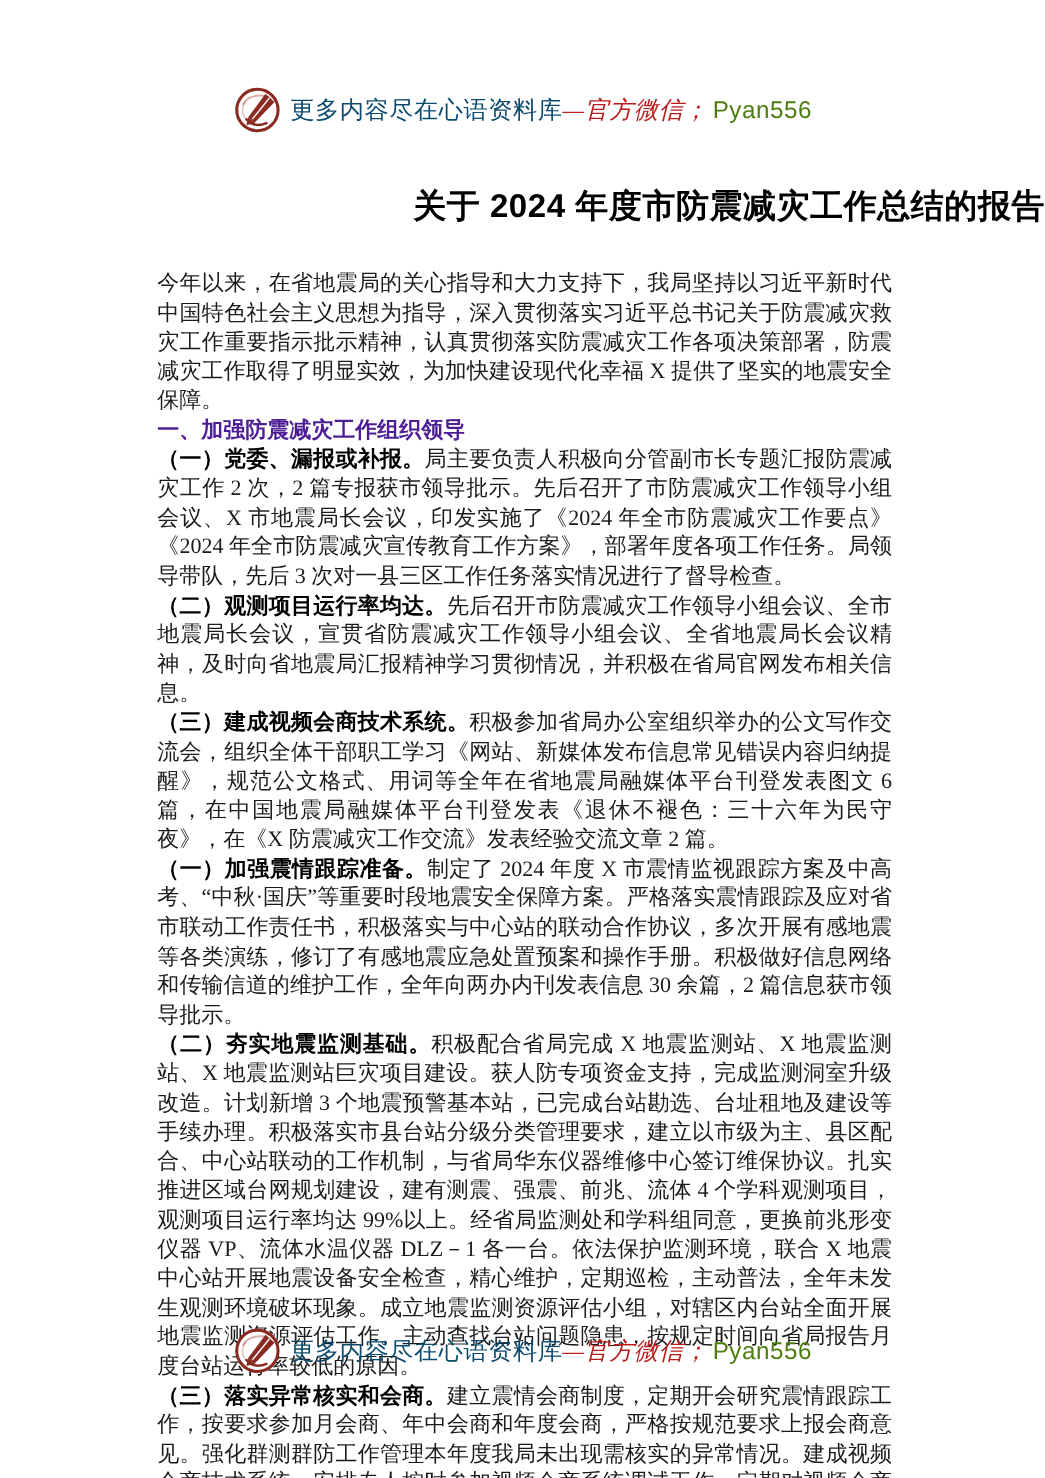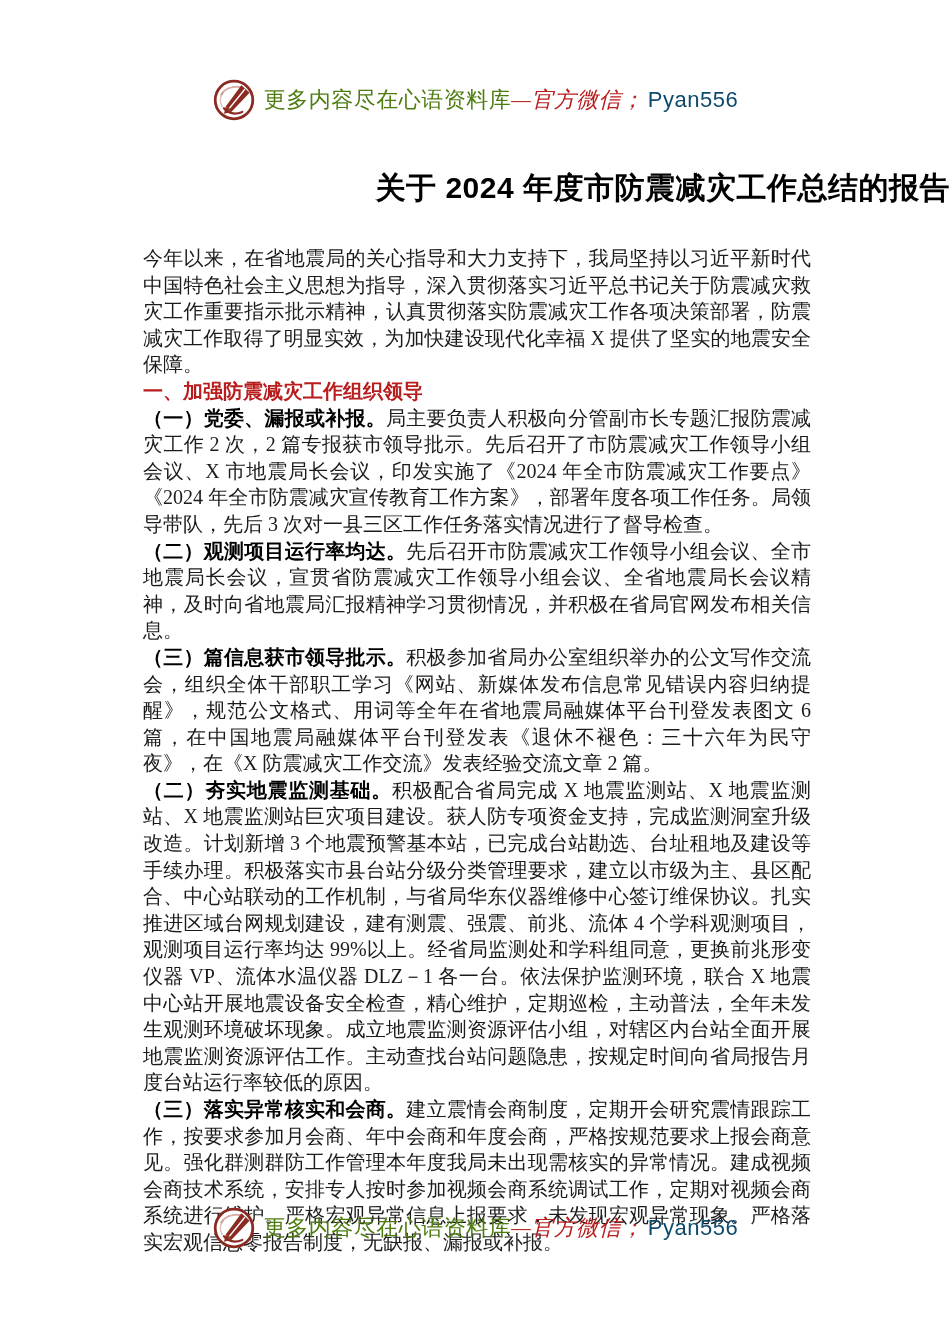--- a/index.html
+++ b/index.html
@@ -22,30 +22,30 @@
     align-items:center;
     gap:8px;
     white-space:nowrap;
   }
   .watermark.header{top:78px;}
   .watermark.footer{top:1206px;}
   .wm-logo{display:inline-block;width:44px;height:44px;}
   .wm-logo svg{width:44px;height:44px;display:block;}
   .wm-text{font-size:22px;letter-spacing:0.5px;}
   .wm-brand{
-    color:#4d7c0f;
+    color:#0c4a6e;
     font-family:Liberation Serif, serif;
   }
   .wm-label{
     color:#b91c1c;
     font-style:italic;
     font-family:"Liberation Serif","DejaVu Serif",serif;
   }
   .wm-id{
-    color:#0c4a6e;
+    color:#4d7c0f;
     font-family:"Liberation Sans","DejaVu Sans",sans-serif;
     padding-left:4px;
   }
   
   .doc-title{
     position:absolute;
     top:146px;
     left:0;
     width:100%;
     text-align:right;
@@ -65,21 +65,21 @@
     font-size:20px;
     line-height:26.6px;
     color:#1b1b1b;
     text-align:justify;
     text-justify:inter-ideograph;
   }
   .doc-para{margin:0;}
   .doc-heading{
     margin:0;
     font-weight:700;
-    color:#b91c1c;
+    color:#4c1d95;
     font-family:"Liberation Sans","DejaVu Sans",sans-serif;
   }
   .lead{
     font-weight:700;
     color:#000000;
     font-family:"Liberation Sans","DejaVu Sans",sans-serif;
   }
 </style>
 </head>
 <body>
@@ -103,21 +103,22 @@
     </span>
   </div>
 
   <h1 class="doc-title">关于 2024 年度市防震减灾工作总结的报告</h1>
 
   <div class="doc-body">
       <p class="doc-para">今年以来，在省地震局的关心指导和大力支持下，我局坚持以习近平新时代中国特色社会主义思想为指导，深入贯彻落实习近平总书记关于防震减灾救灾工作重要指示批示精神，认真贯彻落实防震减灾工作各项决策部署，防震减灾工作取得了明显实效，为加快建设现代化幸福 X 提供了坚实的地震安全保障。</p>
       <p class="doc-heading">一、加强防震减灾工作组织领导</p>
       <p class="doc-para"><span class="lead">（一）党委、漏报或补报。</span>局主要负责人积极向分管副市长专题汇报防震减灾工作 2 次，2 篇专报获市领导批示。先后召开了市防震减灾工作领导小组会议、X 市地震局长会议，印发实施了《2024 年全市防震减灾工作要点》《2024 年全市防震减灾宣传教育工作方案》，部署年度各项工作任务。局领导带队，先后 3 次对一县三区工作任务落实情况进行了督导检查。</p>
       <p class="doc-para"><span class="lead">（二）观测项目运行率均达。</span>先后召开市防震减灾工作领导小组会议、全市地震局长会议，宣贯省防震减灾工作领导小组会议、全省地震局长会议精神，及时向省地震局汇报精神学习贯彻情况，并积极在省局官网发布相关信息。</p>
-      <p class="doc-para"><span class="lead">（三）篇信息获市领导批示。</span>积极参加省局办公室组织举办的公文写作交流会，组织全体干部职工学习《网站、新媒体发布信息常见错误内容归纳提醒》，规范公文格式、用词等全年在省地震局融媒体平台刊登发表图文 6 篇，在中国地震局融媒体平台刊登发表《退休不褪色：三十六年为民守夜》，在《X 防震减灾工作交流》发表经验交流文章 2 篇。</p>
+      <p class="doc-para"><span class="lead">（三）建成视频会商技术系统。</span>积极参加省局办公室组织举办的公文写作交流会，组织全体干部职工学习《网站、新媒体发布信息常见错误内容归纳提醒》，规范公文格式、用词等全年在省地震局融媒体平台刊登发表图文 6 篇，在中国地震局融媒体平台刊登发表《退休不褪色：三十六年为民守夜》，在《X 防震减灾工作交流》发表经验交流文章 2 篇。</p>
+      <p class="doc-para"><span class="lead">（一）加强震情跟踪准备。</span>制定了 2024 年度 X 市震情监视跟踪方案及中高考、“中秋·国庆”等重要时段地震安全保障方案。严格落实震情跟踪及应对省市联动工作责任书，积极落实与中心站的联动合作协议，多次开展有感地震等各类演练，修订了有感地震应急处置预案和操作手册。积极做好信息网络和传输信道的维护工作，全年向两办内刊发表信息 30 余篇，2 篇信息获市领导批示。</p>
       <p class="doc-para"><span class="lead">（二）夯实地震监测基础。</span>积极配合省局完成 X 地震监测站、X 地震监测站、X 地震监测站巨灾项目建设。获人防专项资金支持，完成监测洞室升级改造。计划新增 3 个地震预警基本站，已完成台站勘选、台址租地及建设等手续办理。积极落实市县台站分级分类管理要求，建立以市级为主、县区配合、中心站联动的工作机制，与省局华东仪器维修中心签订维保协议。扎实推进区域台网规划建设，建有测震、强震、前兆、流体 4 个学科观测项目，观测项目运行率均达 99%以上。经省局监测处和学科组同意，更换前兆形变仪器 VP、流体水温仪器 DLZ－1 各一台。依法保护监测环境，联合 X 地震中心站开展地震设备安全检查，精心维护，定期巡检，主动普法，全年未发生观测环境破坏现象。成立地震监测资源评估小组，对辖区内台站全面开展地震监测资源评估工作。主动查找台站问题隐患，按规定时间向省局报告月度台站运行率较低的原因。</p>
       <p class="doc-para"><span class="lead">（三）落实异常核实和会商。</span>建立震情会商制度，定期开会研究震情跟踪工作，按要求参加月会商、年中会商和年度会商，严格按规范要求上报会商意见。强化群测群防工作管理本年度我局未出现需核实的异常情况。建成视频会商技术系统，安排专人按时参加视频会商系统调试工作，定期对视频会商系统进行维护。严格宏观异常信息上报要求，未发现宏观异常现象。严格落实宏观信息零报告制度，无缺报、漏报或补报。</p>
     </div>
 
   <div class="watermark footer">
     <span class="wm-logo">
       <svg viewBox="0 0 48 48" aria-hidden="true">
         <circle cx="24" cy="24" r="20.5" fill="#ffffff" stroke="#8a2b22" stroke-width="3"></circle>
         <path d="M10 18 C15 9 30 7 37 13" fill="none" stroke="#b86a5f" stroke-width="2" stroke-linecap="round" opacity="0.55"></path>
         <path d="M11 31 C8 26 9 20 12 16" fill="none" stroke="#b86a5f" stroke-width="1.6" stroke-linecap="round" opacity="0.45"></path>

